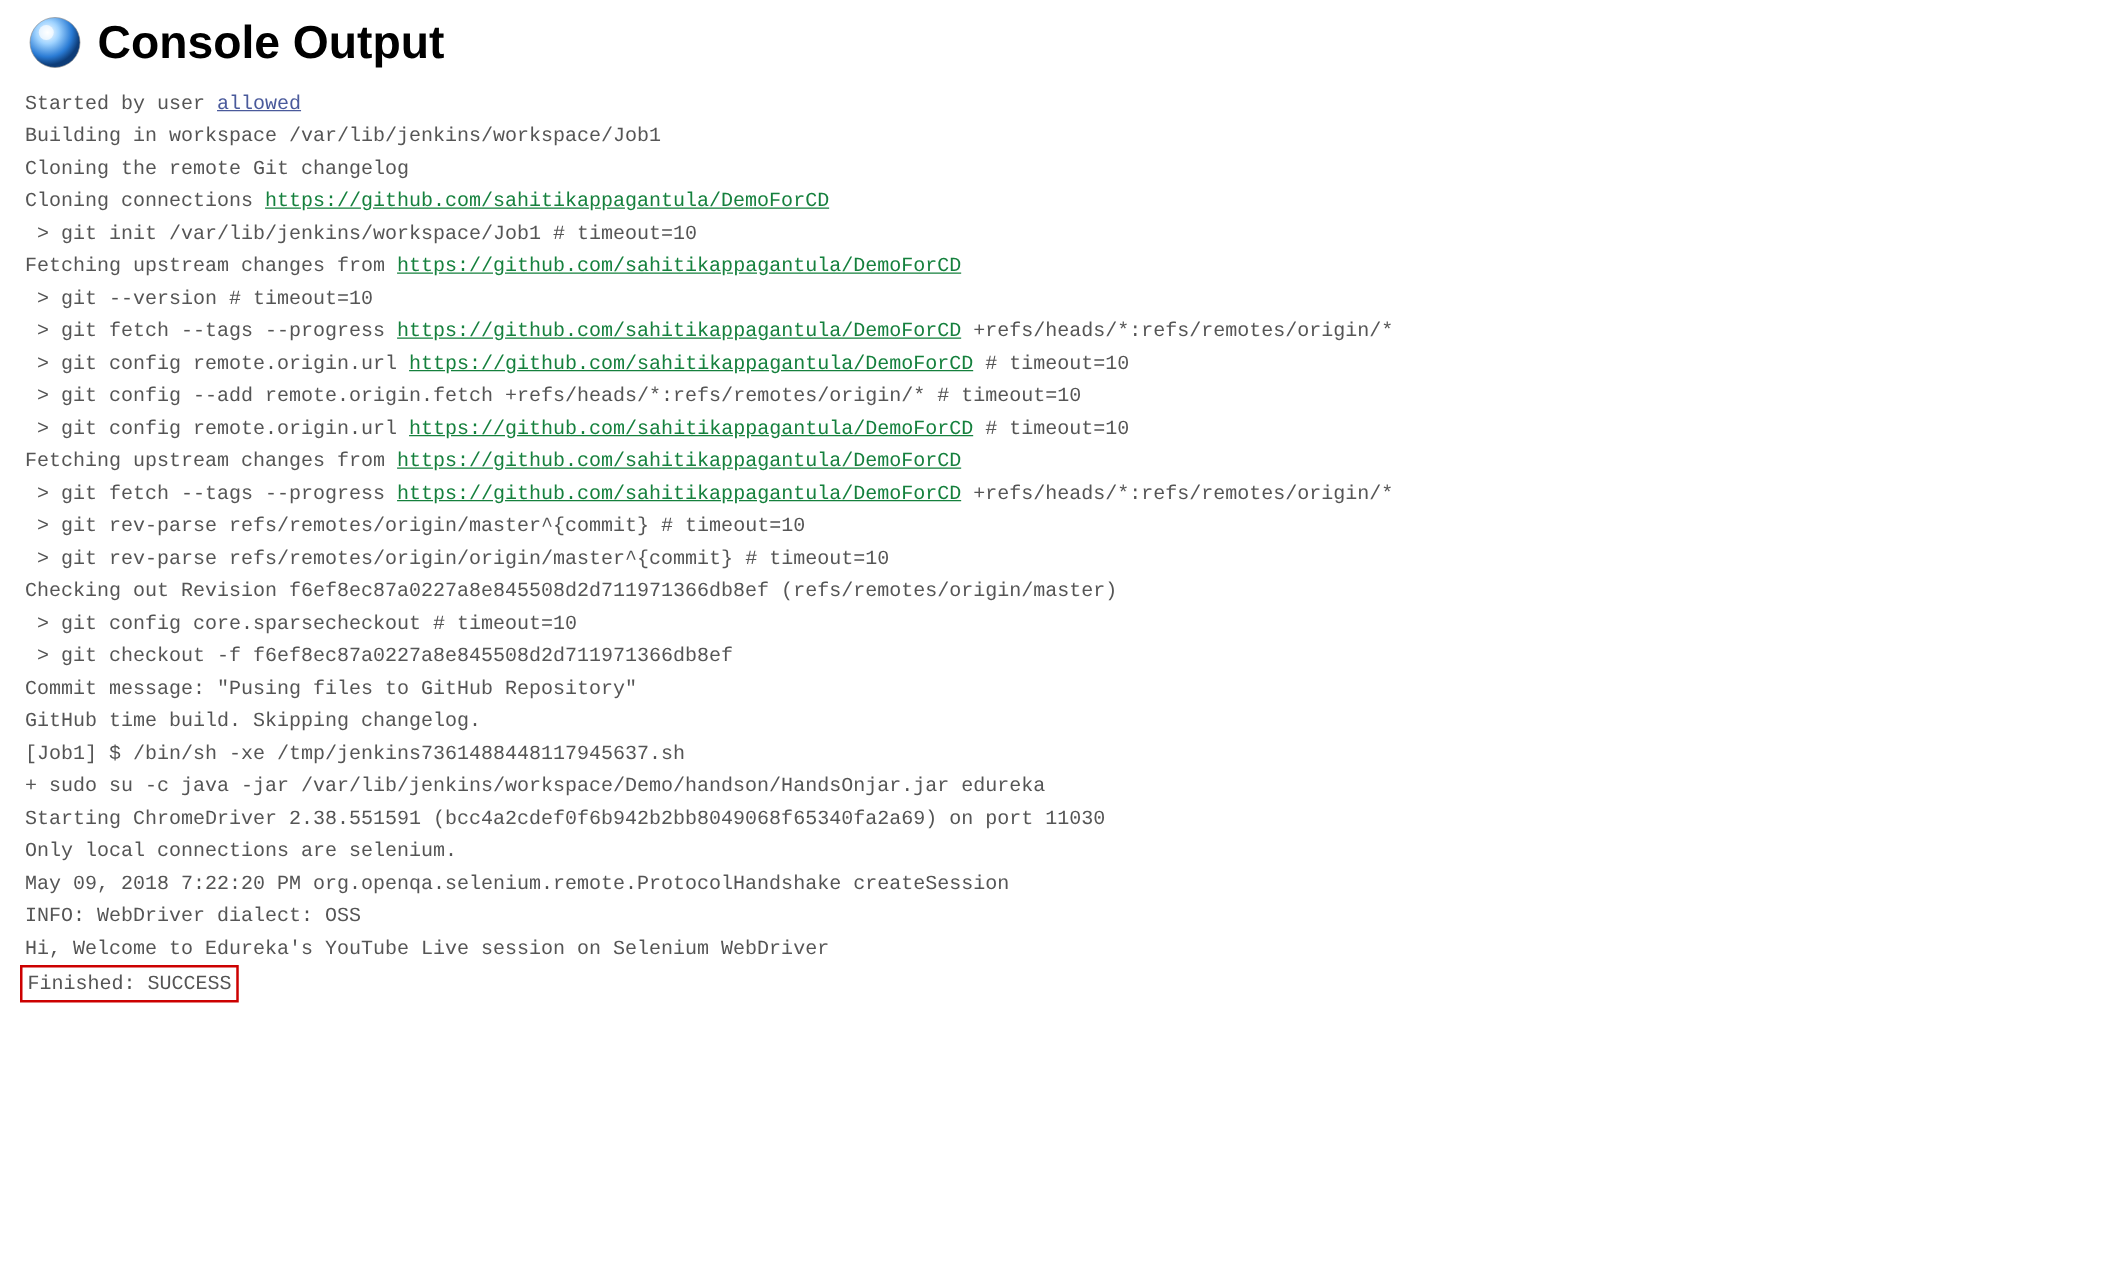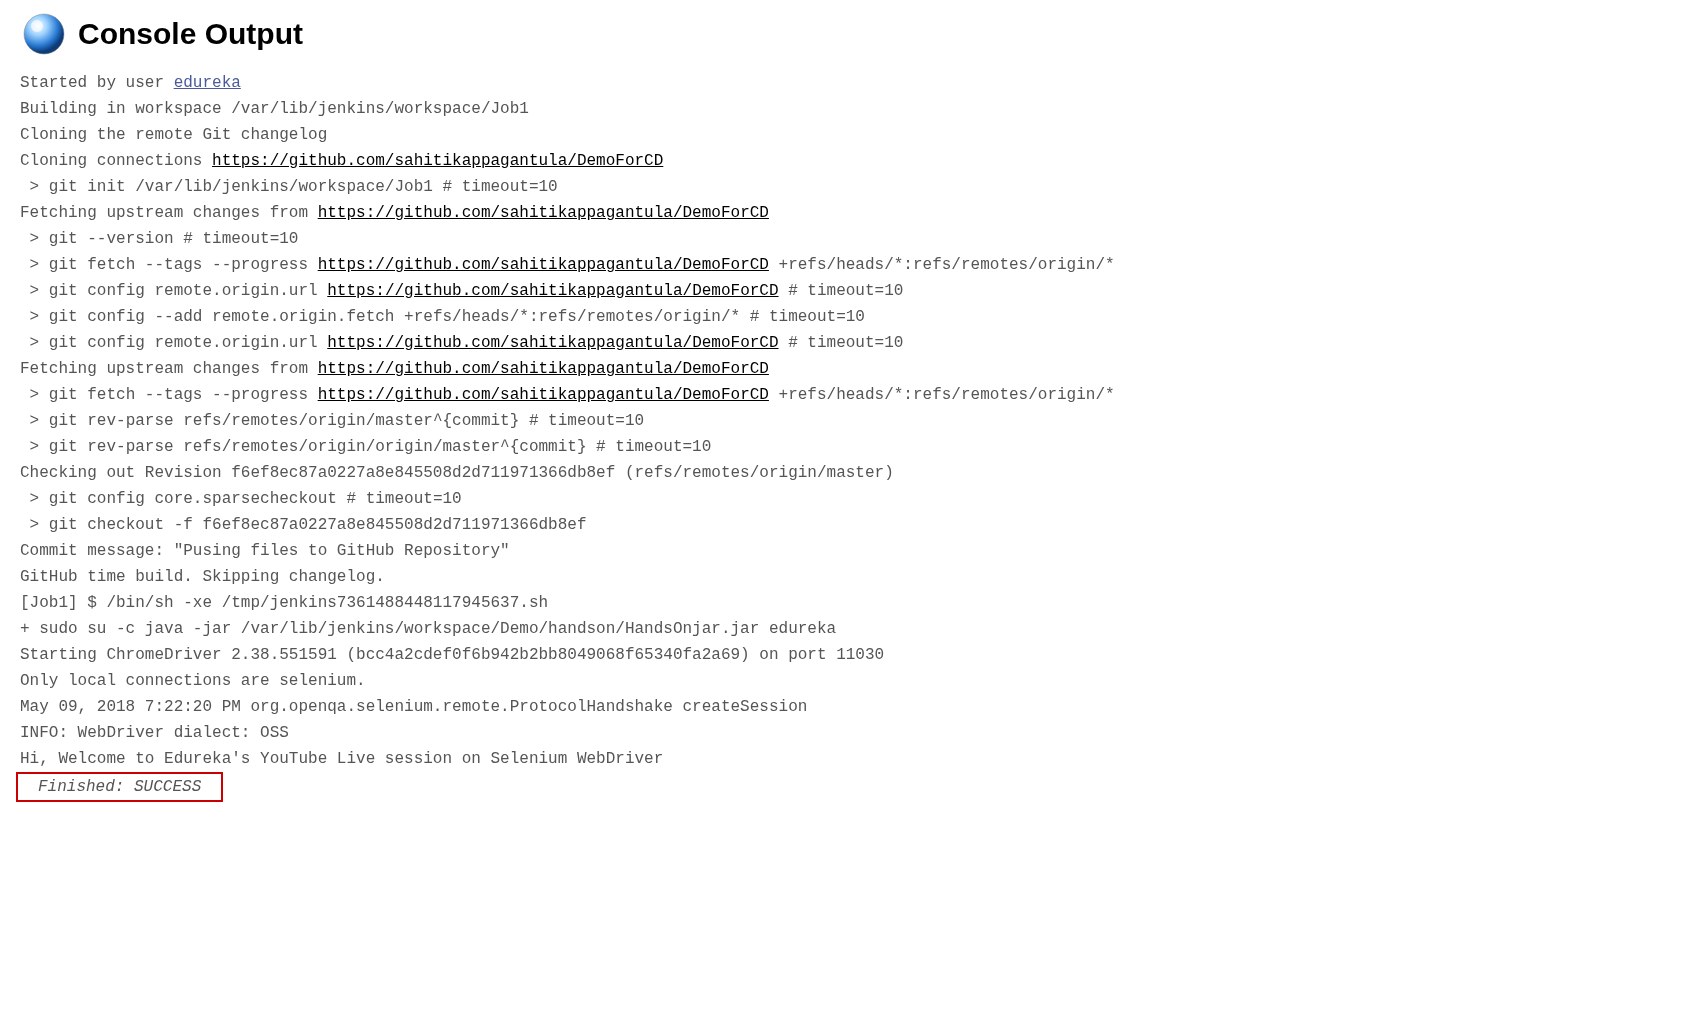--- a/index.html
+++ b/index.html
@@ -13,45 +13,44 @@
       align-items: center;
       gap: 10px;
       margin-bottom: 12px;
     }
     .orb-icon {
       width: 48px;
       height: 48px;
       display: inline-block;
     }
     h1 {
-      font-size: 30px;
+      font-size: 37px;
       font-weight: bold;
       margin: 0;
       color: #000;
     }
     .console {
       font-family: "Consolas", "Menlo", "Courier New", monospace;
       font-size: 16px;
       line-height: 26px;
       color: #555;
       white-space: pre-wrap;
     }
     .console a {
       color: #4a5a9b;
       text-decoration: underline;
     }
     .console a.purple {
-      color: #000000;
+      color: #15803d;
     }
     .highlight-box {
       display: inline-block;
       border: 2px solid #cc0000;
-      padding: 0 20px;
+      padding: 0 4px;
       margin-left: -4px;
-      font-style: italic;
     }
   </style>
 </head>
 <body>
 
 <div class="header">
   <span class="orb-icon">
     <svg width="48" height="48" viewBox="0 0 48 48">
       <defs>
         <radialGradient id="orbG" cx="35%" cy="30%" r="65%">
@@ -61,21 +60,21 @@
           <stop offset="100%" stop-color="#0d3c78"></stop>
         </radialGradient>
       </defs>
       <circle cx="24" cy="24" r="20" fill="url(#orbG)" stroke="#888" stroke-width="0.5"></circle>
       <circle cx="17" cy="16" r="6" fill="#ffffff" opacity="0.65"></circle>
     </svg>
   </span>
   <h1>Console Output</h1>
 </div>
 
-<div class="console"><span><span>Started by user </span><a href="#">edureka</a></span>
+<div class="console"><span><span>Started by user </span><a href="#">allowed</a></span>
 <span>Building in workspace /var/lib/jenkins/workspace/Job1</span>
 <span>Cloning the remote Git changelog</span>
 <span><span>Cloning connections </span><a class="purple" href="#">https://github.com/sahitikappagantula/DemoForCD</a></span>
 <span> &gt; git init /var/lib/jenkins/workspace/Job1 # timeout=10</span>
 <span><span>Fetching upstream changes from </span><a class="purple" href="#">https://github.com/sahitikappagantula/DemoForCD</a></span>
 <span> &gt; git --version # timeout=10</span>
 <span><span> &gt; git fetch --tags --progress </span><a class="purple" href="#">https://github.com/sahitikappagantula/DemoForCD</a><span> +refs/heads/*:refs/remotes/origin/*</span></span>
 <span><span> &gt; git config remote.origin.url </span><a class="purple" href="#">https://github.com/sahitikappagantula/DemoForCD</a><span> # timeout=10</span></span>
 <span> &gt; git config --add remote.origin.fetch +refs/heads/*:refs/remotes/origin/* # timeout=10</span>
 <span><span> &gt; git config remote.origin.url </span><a class="purple" href="#">https://github.com/sahitikappagantula/DemoForCD</a><span> # timeout=10</span></span>

